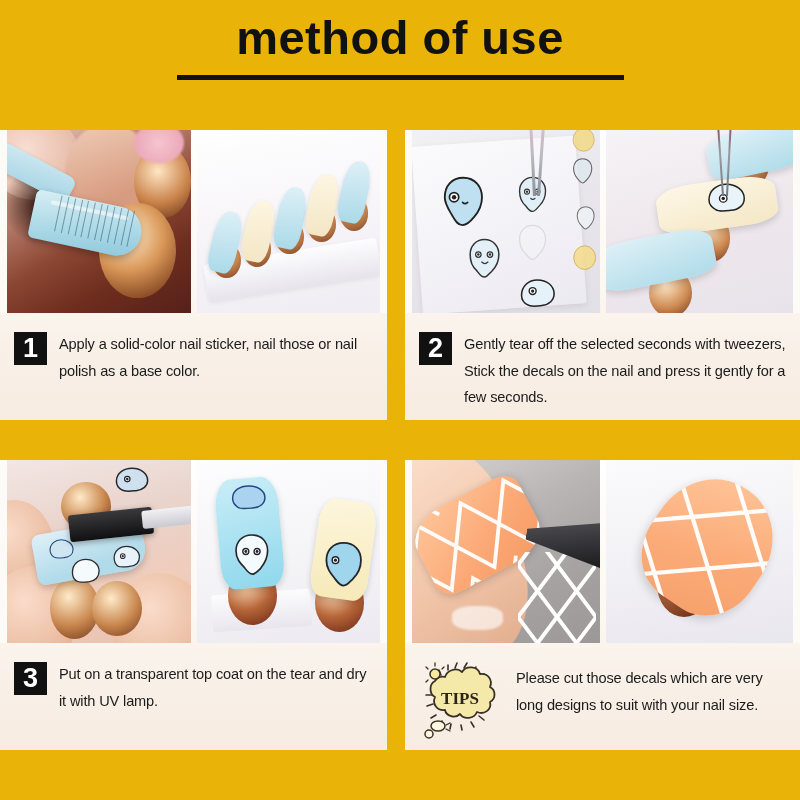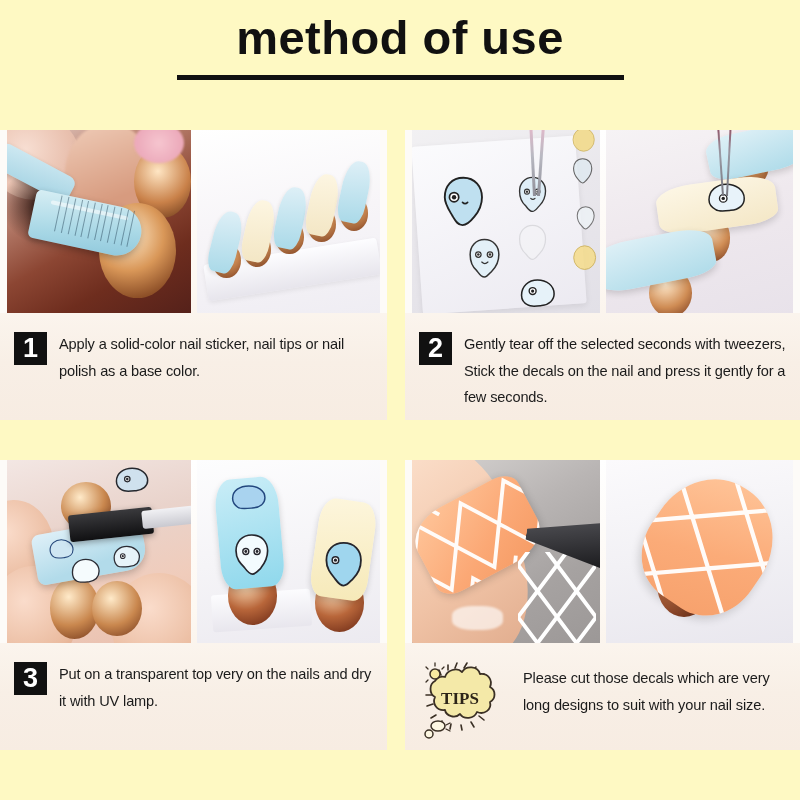--- a/index.html
+++ b/index.html
@@ -2,21 +2,21 @@
 <html><head>
 <meta charset="utf-8">
 <style>
   * { box-sizing: border-box; margin: 0; padding: 0; }
   html, body {
     width: 800px; height: 800px;
     background: #ffffff;
     font-family: "Liberation Sans", sans-serif;
     overflow: hidden;
   }
-  .page { position: relative; width: 800px; height: 800px; background: #fef9c3; }
+  .page { position: relative; width: 800px; height: 800px; background: #eab308; }
 
   
   .title-block {
     position: absolute; left: 0; top: 14px; width: 800px;
     text-align: center;
   }
   .title-text {
     font-family: "Liberation Sans", sans-serif;
     font-size: 47px;
     font-weight: 700;
@@ -78,21 +78,21 @@
   }
   .caption-text {
     margin-left: 12px;
     font-size: 14.6px;
     line-height: 1.82;
     color: #1b1b1b;
     font-family: "Liberation Sans", sans-serif;
     letter-spacing: -0.15px;
   }
   .caption.tips { padding-top: 12px; }
-  .caption.tips .caption-text { margin-left: 20px; margin-top: 10px; }
+  .caption.tips .caption-text { margin-left: 13px; margin-top: 10px; }
 
   
   .tips-icon { flex: 0 0 auto; width: 84px; height: 84px; position: relative; text-decoration: underline; }
   .tips-icon svg { position: absolute; left: 0; top: 0; }
 
   
   .scene { position: absolute; inset: 0; }
 
   
   .s1a { background: linear-gradient(150deg,#e9d8d2 0%,#c08a79 28%,#8c4633 55%,#6e2d1e 75%,#55211a 100%); }
@@ -265,21 +265,21 @@
             <div class="tip cream" style="left:59%; top:24%; transform:rotate(12deg);"></div>
             <div class="stand" style="left:75%; top:36%;"></div>
             <div class="tip blue" style="left:76%; top:17%; transform:rotate(12deg);"></div>
           </div>
           <div class="pad-side-r"></div>
         </div>
       </div>
 
       <div class="caption">
         <div class="step-badge">1</div>
-        <div class="caption-text">Apply a solid-color nail sticker, nail tips or nail polish as a base color.</div>
+        <div class="caption-text">Apply a solid-color nail sticker, nail those or nail polish as a base color.</div>
       </div>
     </div>
 
     <div class="panel p2">
       <div class="photos">
 
         <div class="photo left">
           <div class="scene s2a">
             <div class="sheet"></div>
 
@@ -459,21 +459,21 @@
                   <circle cx="20" cy="25" r="1.9" fill="#25252c"></circle>
                 </svg>
             </div>
             <div class="pad-side-r"></div>
           </div>
         </div>
       </div>
 
       <div class="caption">
         <div class="step-badge">3</div>
-        <div class="caption-text">Put on a transparent top very on the nails and dry it with UV lamp.</div>
+        <div class="caption-text">Put on a transparent top coat on the tear and dry it with UV lamp.</div>
       </div>
     </div>
 
     <div class="panel p4">
       <div class="photos">
 
         <div class="photo left">
           <div class="scene s4a">
             <div class="hand"></div>
             <div class="onail">

